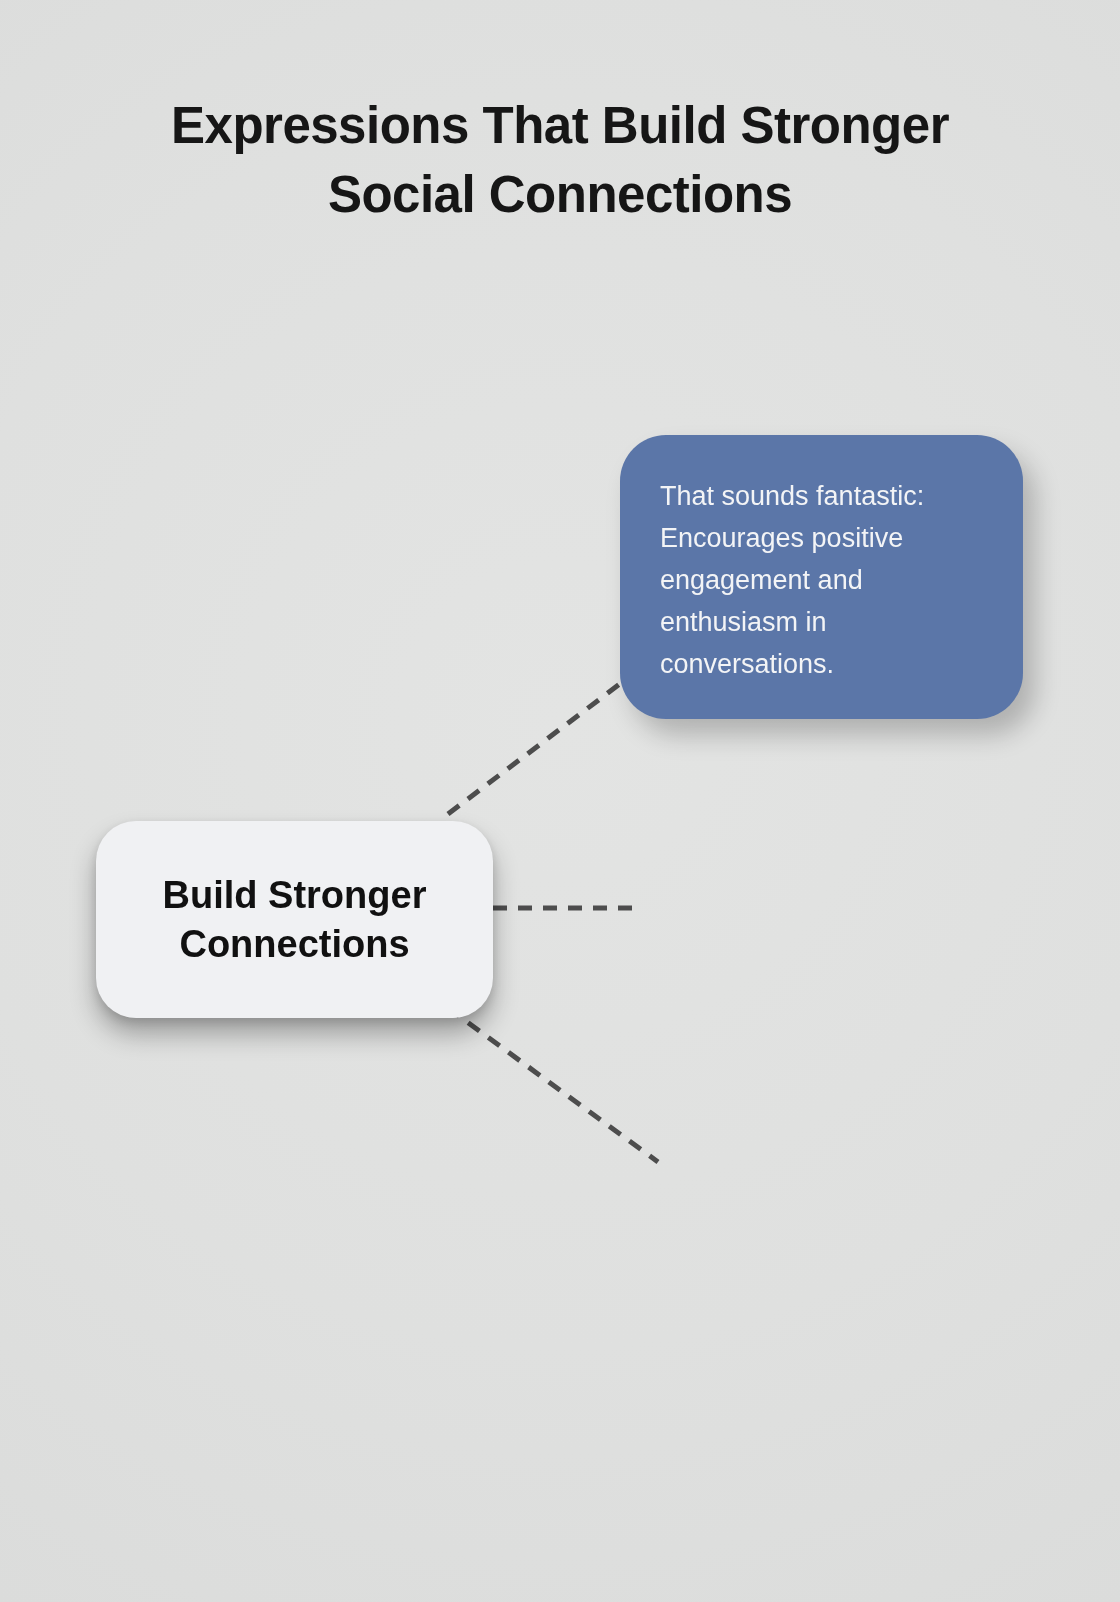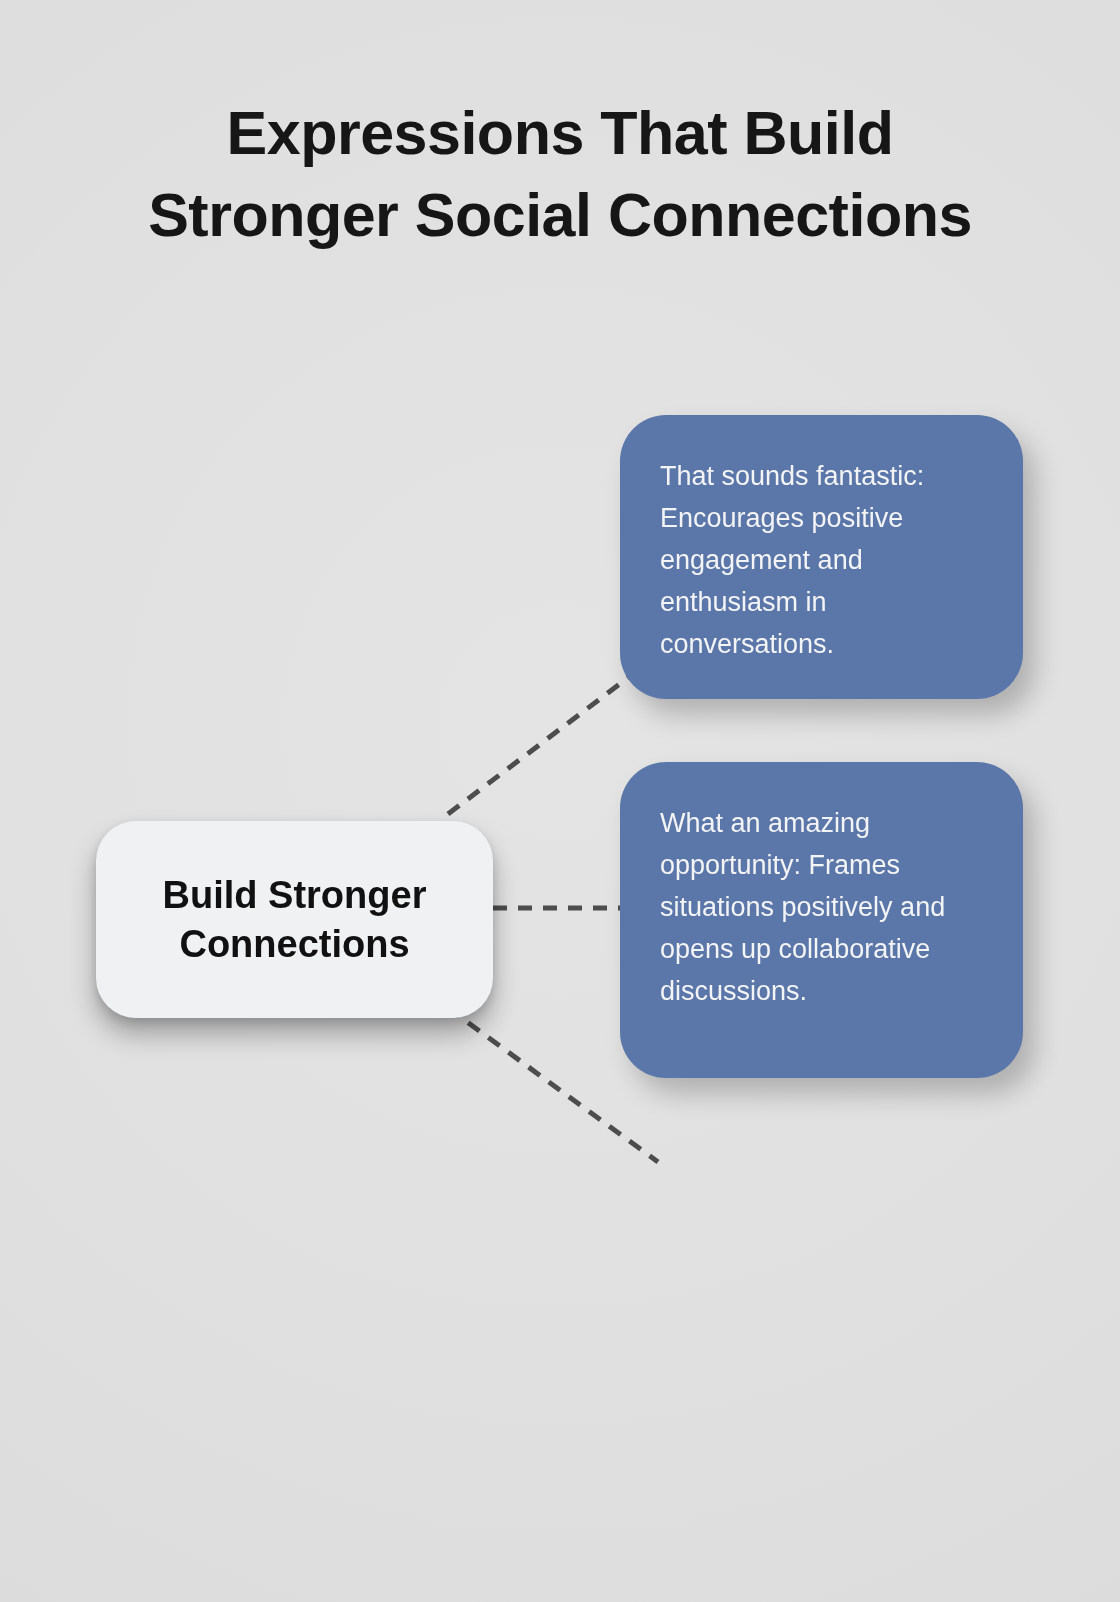--- a/index.html
+++ b/index.html
@@ -17,21 +17,21 @@
     font-family: "Liberation Sans", sans-serif;
   }
   .title {
     position: absolute;
     top: 92px;
     left: 50%;
     transform: translateX(-50%);
     width: 900px;
     margin: 0;
     text-align: center;
-    font-size: 61px;
+    font-size: 51px;
     line-height: 1.35;
     font-weight: 700;
     letter-spacing: -0.5px;
     color: #161616;
   }
   .connectors {
     position: absolute;
     top: 0;
     left: 0;
     width: 1120px;
@@ -71,20 +71,21 @@
     width: 403px;
     box-sizing: border-box;
     padding: 40px 38px 34px 40px;
     border-radius: 46px;
     background: #5b76a8;
     box-shadow: 12px 16px 26px rgba(0,0,0,0.22);
     color: #f3f4f6;
     font-size: 27px;
     line-height: 42px;
     font-weight: 400;
+    margin-top: 20px;
   }
   .card-1 { top: 415px; min-height: 280px; }
   .card-2 { top: 762px; min-height: 316px; }
   .card-3 { top: 1143px; min-height: 279px; }
 </style>
 </head>
 <body>
 
 <div class="canvas">
 
@@ -95,16 +96,15 @@
     <line x1="493" y1="908" x2="632" y2="908"></line>
     <line x1="448" y1="1008" x2="658" y2="1162"></line>
   </svg>
 
   <div class="center-node">
     <span>Build Stronger Connections</span>
   </div>
 
   <div class="card card-1">That sounds fantastic: Encourages positive engagement and enthusiasm in conversations.</div>
 
-  <div class="card card-2">What an amazing opportunity: Frames situations positively and opens up collaborative discussions.</div>
 
 
 </div>
 
 </body></html>

